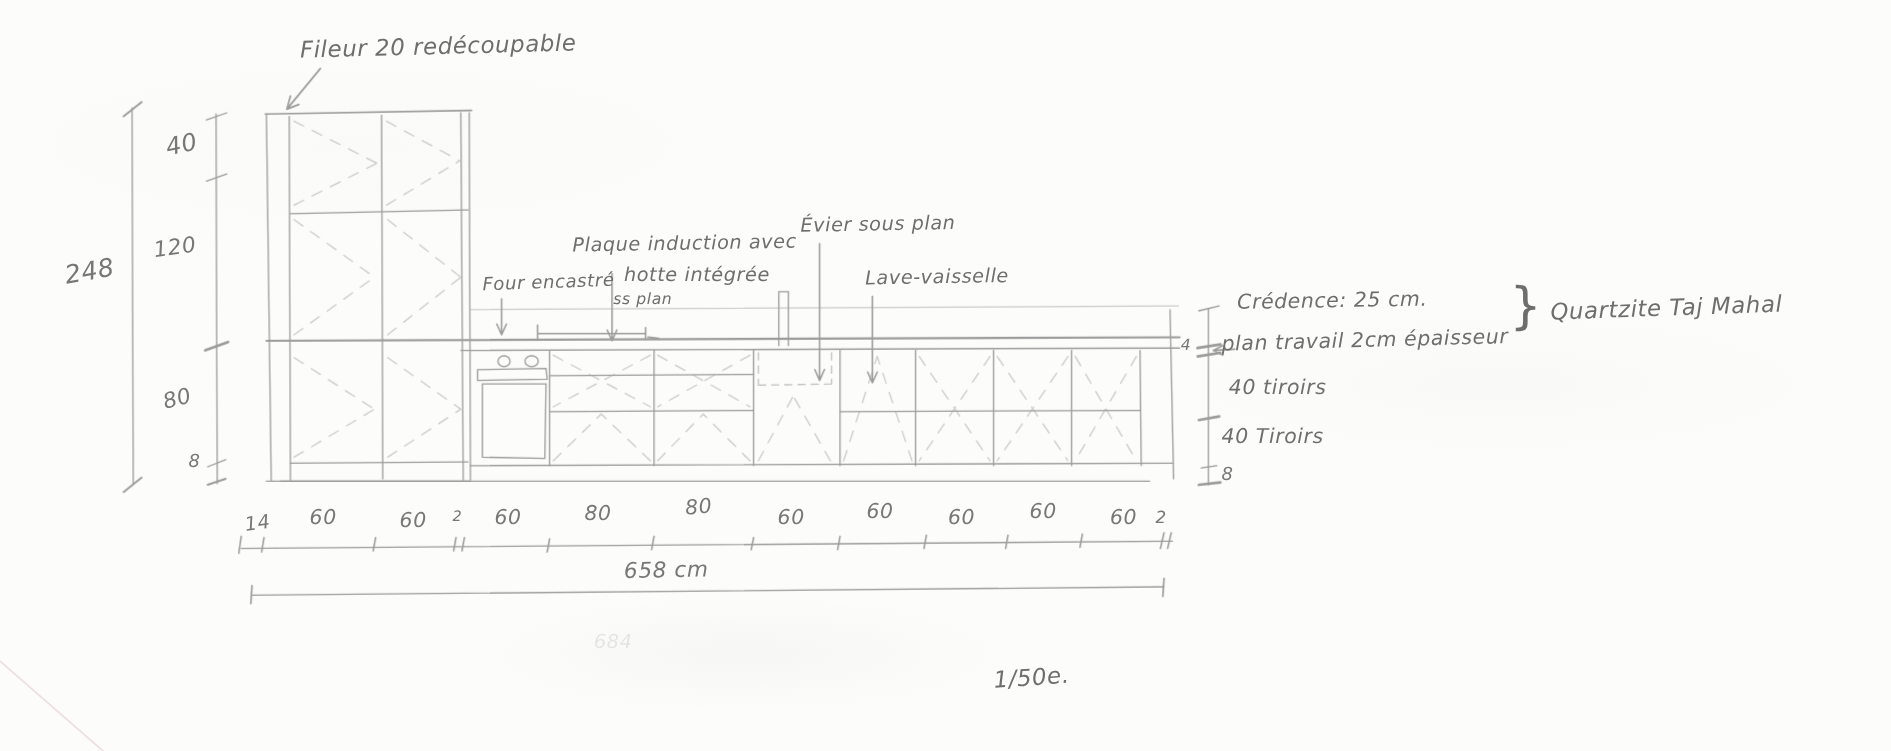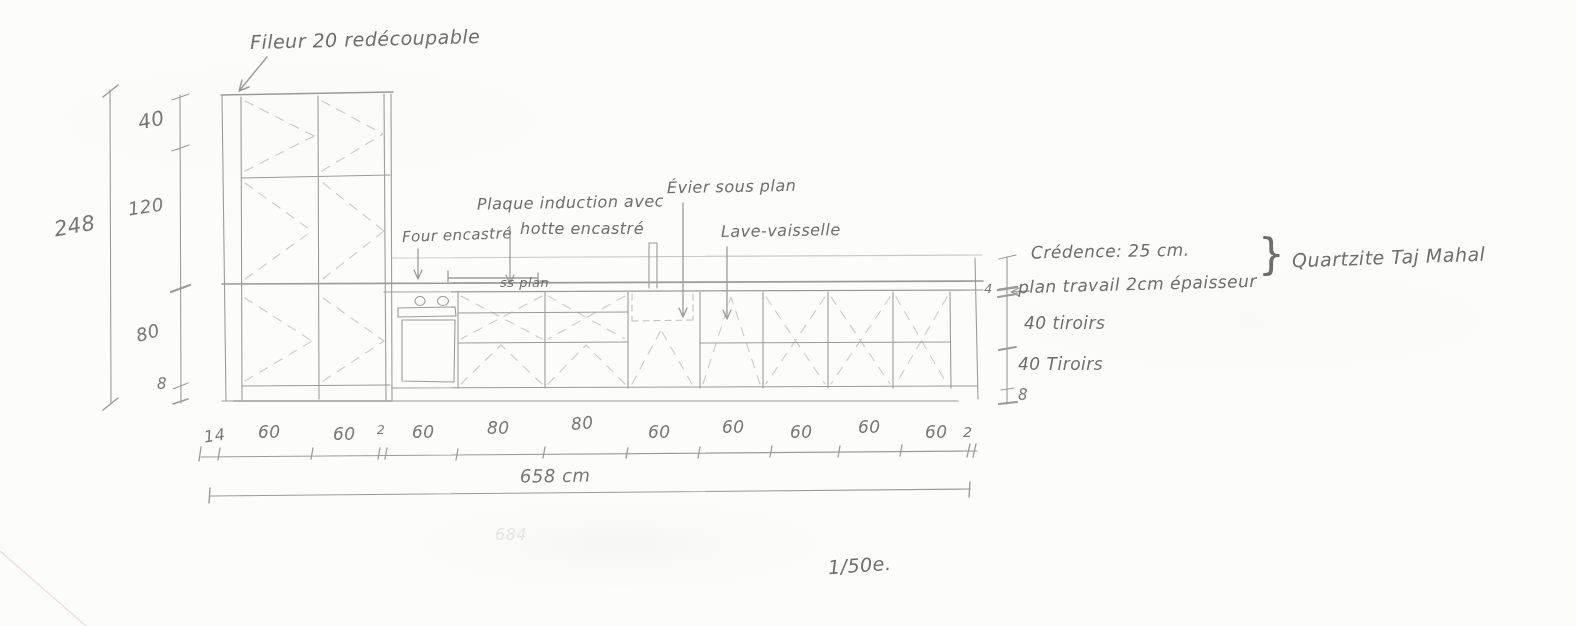--- a/index.html
+++ b/index.html
@@ -160,22 +160,22 @@
 
       <path d="M0,551 L86,626" stroke="#ddb6ba" stroke-width="1.4" opacity="0.5"></path>
     </g>
   </svg>
 
   <div class="hw" style="left:250px;top:30px;font-size:19px;transform:rotate(-1.5deg);">Fileur 20 redécoupable</div>
 
   <div class="hw" style="left:402px;top:228px;font-size:15px;transform:rotate(-2deg);">Four encastré</div>
 
   <div class="hw" style="left:477px;top:195px;font-size:16px;transform:rotate(-1deg);">Plaque induction avec</div>
-  <div class="hw" style="left:520px;top:221px;font-size:16px;">hotte encastré</div>
-  <div class="hw" style="left:500px;top:243px;font-size:13px;margin-top:33px;">ss plan</div>
+  <div class="hw" style="left:520px;top:221px;font-size:16px;">hotte intégrée</div>
+  <div class="hw" style="left:511px;top:243px;font-size:13px;">ss plan</div>
 
   <div class="hw" style="left:667px;top:179px;font-size:16px;transform:rotate(-1deg);">Évier sous plan</div>
   <div class="hw" style="left:721px;top:223px;font-size:16px;transform:rotate(-1deg);">Lave-vaisselle</div>
 
   <div class="hw" style="left:1031px;top:243px;font-size:17px;transform:rotate(-1deg);">Crédence: 25 cm.</div>
   <div class="hw" style="left:1018px;top:276px;font-size:17px;transform:rotate(-1.5deg);">plan travail 2cm épaisseur</div>
   <div class="hw" style="left:1258px;top:234px;font-size:42px;font-style:normal;">}</div>
   <div class="hw" style="left:1292px;top:248px;font-size:19px;transform:rotate(-2deg);">Quartzite Taj Mahal</div>
 
   <div class="hw" style="left:1024px;top:315px;font-size:17px;">40 tiroirs</div>

